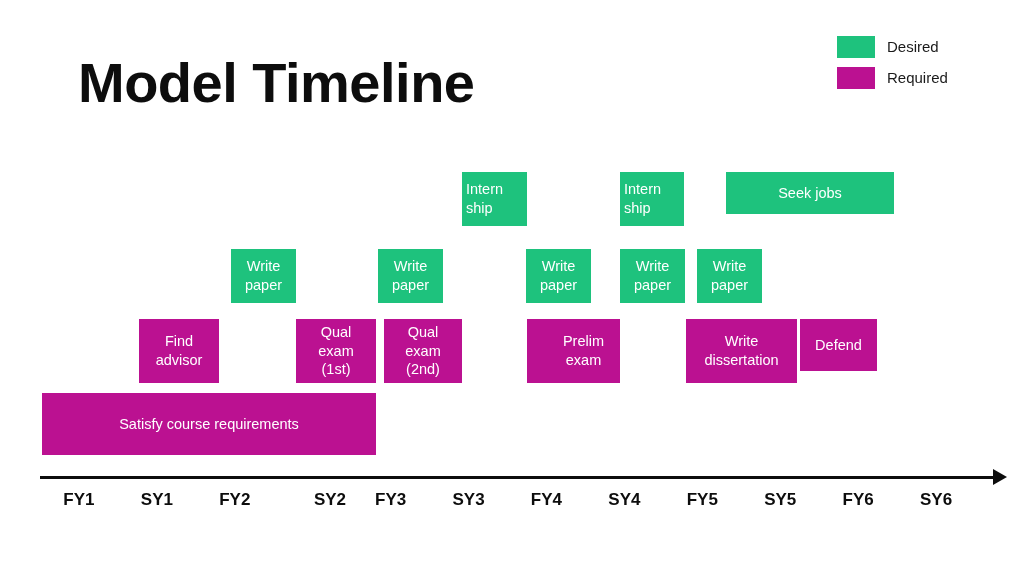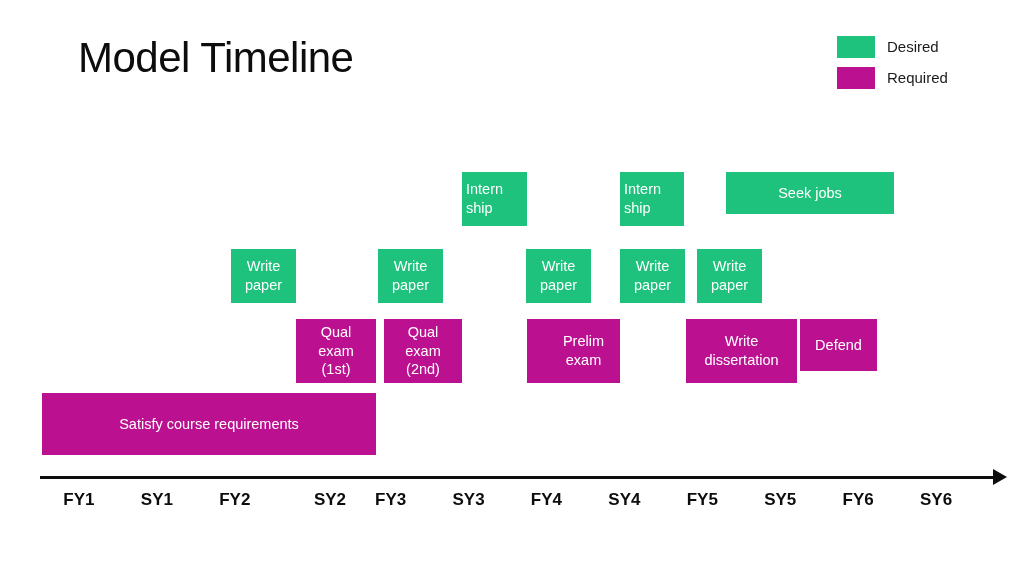--- a/index.html
+++ b/index.html
@@ -14,23 +14,23 @@
     position: relative;
     width: 1024px;
     height: 576px;
     background: #ffffff;
   }
 
   
   #page-title {
     position: absolute;
     left: 78px;
-    top: 34px;
-    font-size: 42px;
-    font-weight: normal;
+    top: 50px;
+    font-size: 56px;
+    font-weight: bold;
     color: #0d0d0d;
     letter-spacing: -0.5px;
     white-space: nowrap;
   }
 
   
   #legend {
     position: absolute;
     left: 837px;
     top: 31px;
@@ -144,20 +144,23 @@
       </div>
       <div class="task-box" style="left: 526px; top: 249px; width: 65px; height: 54px; background: rgb(30, 194, 125); text-align: center; justify-content: center;">
         <span class="task-label">Write<br>paper</span>
       </div>
       <div class="task-box" style="left: 620px; top: 249px; width: 65px; height: 54px; background: rgb(30, 194, 125); text-align: center; justify-content: center;">
         <span class="task-label">Write<br>paper</span>
       </div>
       <div class="task-box" style="left: 697px; top: 249px; width: 65px; height: 54px; background: rgb(30, 194, 125); text-align: center; justify-content: center;">
         <span class="task-label">Write<br>paper</span>
       </div>
+      <div class="task-box" style="left: 139px; top: 319px; width: 80px; height: 64px; background: rgb(187, 17, 145); text-align: center; justify-content: center;">
+        <span class="task-label">Find<br>advisor</span>
+      </div>
       <div class="task-box" style="left: 296px; top: 319px; width: 80px; height: 64px; background: rgb(187, 17, 145); text-align: center; justify-content: center;">
         <span class="task-label">Qual<br>exam<br>(1st)</span>
       </div>
       <div class="task-box" style="left: 384px; top: 319px; width: 78px; height: 64px; background: rgb(187, 17, 145); text-align: center; justify-content: center;">
         <span class="task-label">Qual<br>exam<br>(2nd)</span>
       </div>
       <div class="task-box" style="left: 527px; top: 319px; width: 93px; height: 64px; background: rgb(187, 17, 145); text-align: center; justify-content: center; padding-left: 24px;">
         <span class="task-label">Prelim<br>exam</span>
       </div>
       <div class="task-box" style="left: 686px; top: 319px; width: 111px; height: 64px; background: rgb(187, 17, 145); text-align: center; justify-content: center;">

